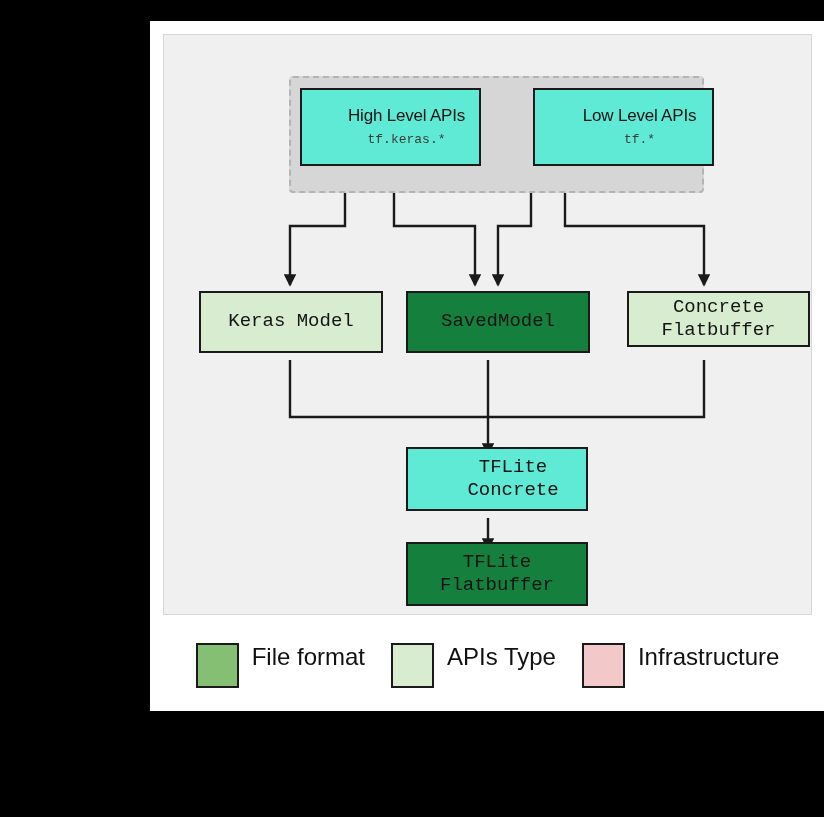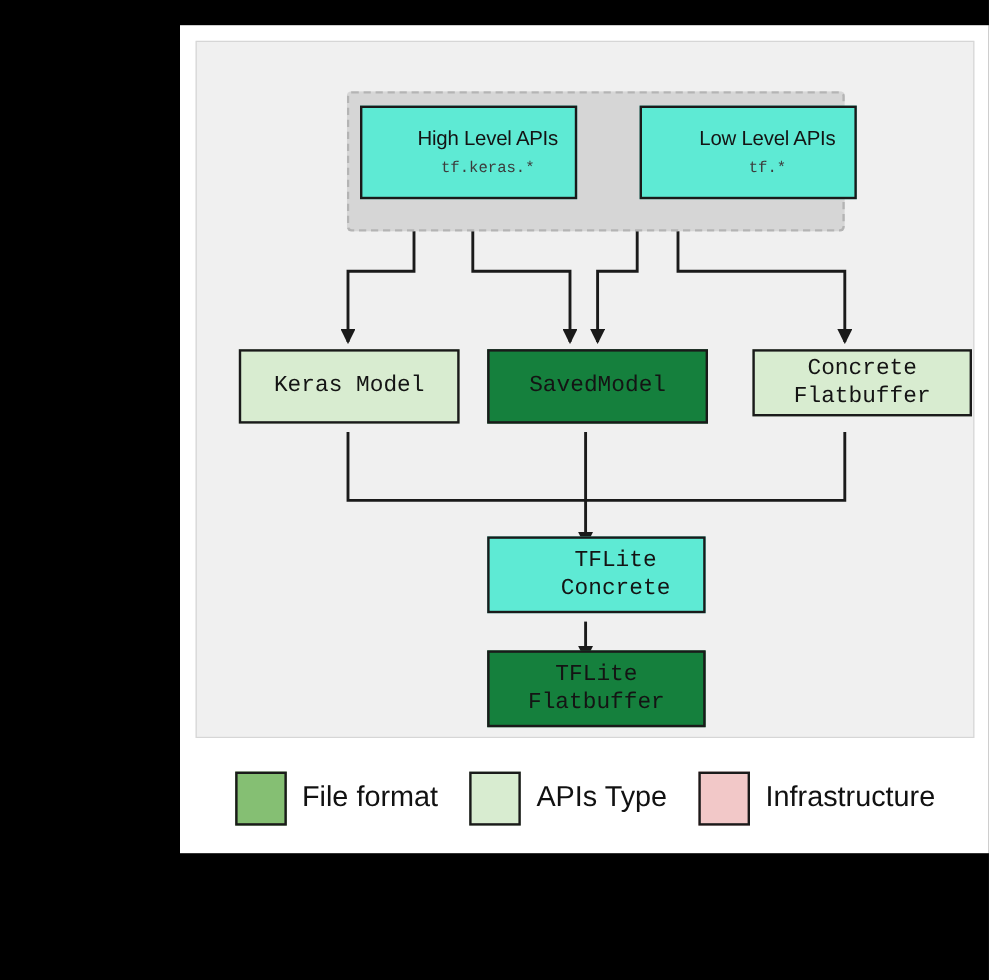--- a/index.html
+++ b/index.html
@@ -98,21 +98,20 @@
     left: 13px;
     top: 608px;
     width: 649px;
     height: 72px;
     display: flex;
     align-items: center;
     justify-content: center;
   }
   .legend-entry {
     display: flex;
-    align-items: center;
   }
   .legend-swatch {
     width: 43px;
     height: 45px;
     border: 2.5px solid #1a1a1a;
     box-sizing: border-box;
     flex: none;
   }
   .legend-label {
     font-family: "Liberation Sans", sans-serif;

